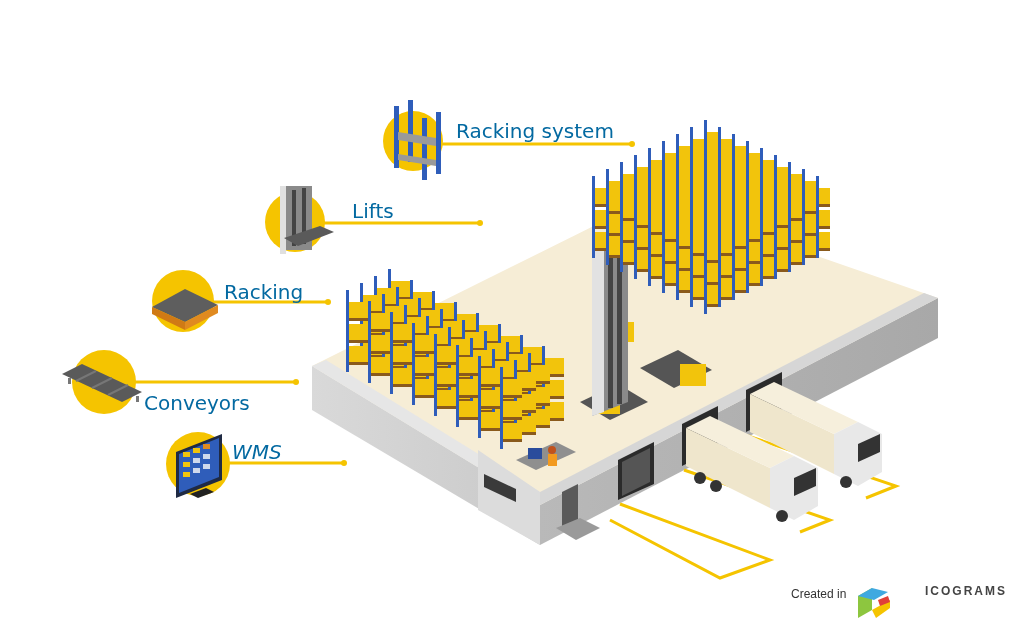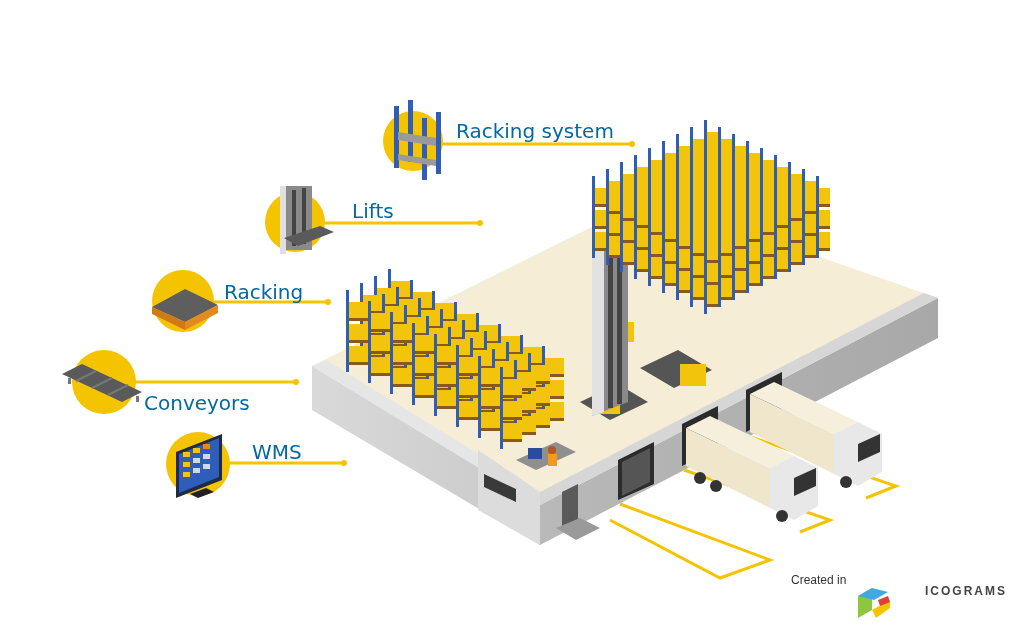--- a/index.html
+++ b/index.html
@@ -1,19 +1,19 @@
 <!DOCTYPE html>
 <html><head>
 <meta charset="utf-8">
 <style>
   html,body{margin:0;padding:0;background:#ffffff;}
   body{width:1020px;height:640px;position:relative;overflow:hidden;font-family:"Liberation Sans",sans-serif;}
   #scene{position:absolute;left:0;top:0;width:1020px;height:640px;}
   .label{position:absolute;font-family:"DejaVu Sans","Liberation Sans",sans-serif;font-size:20px;color:#0369a1;white-space:nowrap;}
-  .footer{position:absolute;left:791px;top:573px;font-size:12px;color:#333;}
+  .footer{position:absolute;left:791px;top:587px;font-size:12px;color:#333;}
   .brand{position:absolute;left:925px;top:584px;font-size:12px;font-weight:bold;letter-spacing:2px;color:#444;}
 </style>
 </head>
 <body>
 
 <svg id="scene" viewBox="0 0 1020 640">
   <defs>
     <linearGradient id="gWallL" x1="0" x2="1">
         <stop offset="0" stop-color="#d9d9d9"></stop>
         <stop offset="1" stop-color="#c9c9c9"></stop>
@@ -956,16 +956,16 @@
     <polygon points="858,596 872,588 888,592 874,600" fill="#3FA9E0"></polygon>
     <polygon points="872,610 890,600 890,608 876,618" fill="#F5C400"></polygon>
     <polygon points="878,600 888,596 890,602 880,606" fill="#E0403A"></polygon>
   </g>
 </svg>
 
 <div class="label" style="left:456px;top:119px;">Racking system</div>
 <div class="label" style="left:352px;top:199px;">Lifts</div>
 <div class="label" style="left:224px;top:280px;">Racking</div>
 <div class="label" style="left:144px;top:359px;margin-top:32px;">Conveyors</div>
-<div class="label" style="left:252px;top:440px;">WMS</div>
+<div class="label" style="left:232px;top:440px;font-style:italic;">WMS</div>
 
 <div class="footer">Created in</div>
 <div class="brand">ICOGRAMS</div>
 
 </body></html>

